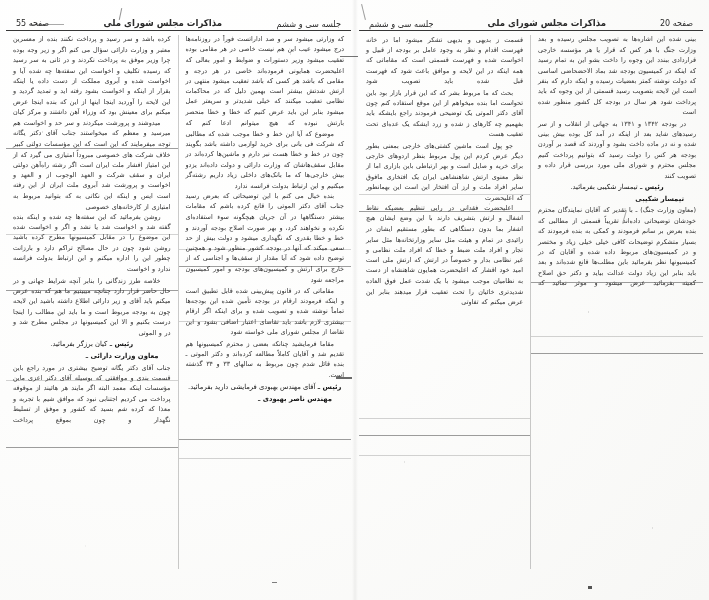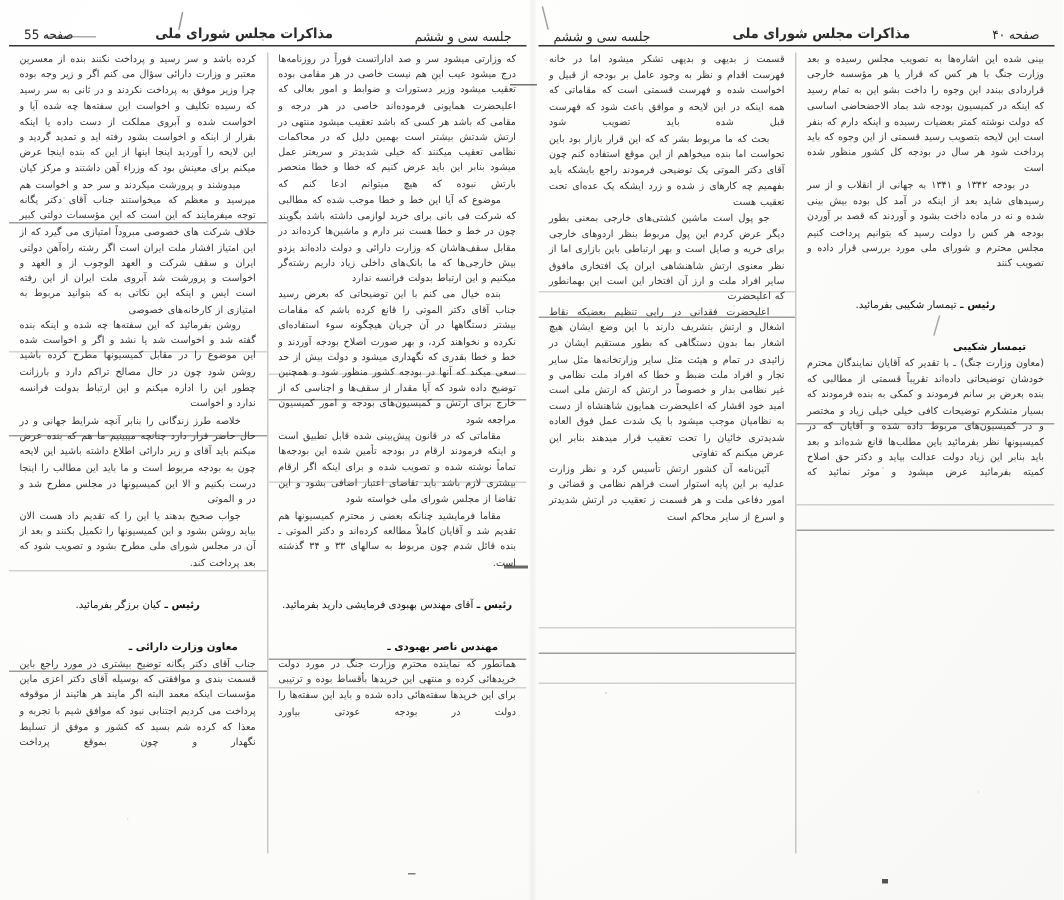--- a/index.html
+++ b/index.html
@@ -97,21 +97,21 @@
     line-height:10.2px;
     text-align:justify;
     text-align-last:justify;
     color:#232323;
     transform:scaleY(1.02);
     word-spacing:.6px;
     opacity:.93;
   }
   .para.indent{text-indent:10px;text-align-last:right;}
   .speaker{
-    margin:18px 0 1px 0;
+    margin:2px 0 1px 0;
     font-size:6.8px;
     line-height:10.4px;
     font-weight:bold;
     color:#141414;
     text-align:right;
     text-indent:12px;
   }
   .speaker .cont{font-weight:normal;}
   .center-line{text-align:center;text-align-last:center;text-indent:0;}
 
@@ -127,21 +127,21 @@
 <body>
 
 <div id="scan"></div>
 <div id="speckle"></div>
 
 <div class="spread">
 
   <div class="page right">
 
     <div class="runhead">
-      <span class="hd pageno">صفحه ۴۰</span>
+      <span class="hd pageno">صفحه 20</span>
       <span class="hd center">مذاکرات مجلس شورای ملی</span>
       <span class="hd">جلسه سی و ششم</span>
     </div>
     <hr class="rule">
 
     <div class="cols">
 
       <div class="col">
         <div class="artifact" style="top:247px"></div>
         <div class="artifact soft" style="top:301px"></div>
@@ -165,21 +165,20 @@
         <div class="artifact soft" style="top:159px"></div>
         <div class="artifact" style="top:176px"></div>
         <div class="artifact soft" style="top:383px"></div>
         <div class="artifact" style="top:400px"></div>
         <div class="artifact soft" style="top:420px"></div>
 
         <p class="para">قسمت ز بدیهی و بدیهی تشکر میشود اما در خانه فهرست اقدام و نظر به وجود عامل بر بودجه از قبیل و اخواست شده و فهرست قسمتی است که مقاماتی که همه اینکه در این لایحه و موافق باعث شود که فهرست قبل شده باید تصویب شود</p>
         <p class="para indent">بحث که ما مربوط بشر که که این قرار بازار بود باین تحواست اما بنده میخواهم از این موقع استفاده کنم چون آقای دکتر الموتی یک توضیحی فرمودند راجع بایشکه باید بفهمیم چه کارهای ز شده و زرد ایشکه یک عده‌ای تحت تعقیب هست</p>
         <p class="para indent">جو پول است ماشین کشتی‌های خارجی بمعنی بطور دیگر عرض کردم این پول مربوط بنظر اردوهای خارجی برای خریه و صایل است و بهر ارتباطی باین بازاری اما از نظر معنوی ارتش شاهنشاهی ایران یک افتخاری مافوق سایر افراد ملت و ارز آن افتخار این است این بهمانطور که اعلیحضرت</p>
         <p class="para indent">اعلیحضرت فقدانی در رایی تنظیم بعضیکه نقاط اشغال و ارتش بتشریف دارند با این وضع ایشان هیچ اشغار بما بدون دستگاهی که بطور مستقیم ایشان در زائیدی در تمام و هیئت مثل سایر وزارتخانه‌ها مثل سایر تجار و افراد ملت ضبط و خطا که افراد ملت نظامی و غیر نظامی بدار و خصوصاً در ارتش که ارتش ملی است امید خود اقشار که اعلیحضرت همایون شاهنشاه از دست به نظامیان موجب میشود با یک شدت عمل فوق العاده شدیدتری خائیان را تحت تعقیب قرار میدهند بنابر این عرض میکنم که تفاوتی</p>
-        <p class="para indent">آئین‌نامه آن کشور ارتش تأسیس کرد و نظر وزارت عدلیه بر این پایه استوار است فراهم نظامی و قضائی و امور دفاعی ملت و هر قسمت ز تعقیب در ارتش شدیدتر و اسرع از سایر محاکم است</p>
       </div>
 
     </div>
   </div>
 
   <div class="gutter"></div>
 
   <div class="page left">
 
     <div class="runhead">
@@ -205,35 +204,33 @@
         <p class="para indent">مقاما فرمایشید چنانکه بعضی ز محترم کمیسیونها هم تقدیم شد و آقایان کاملاً مطالعه کرده‌اند و دکتر الموتی ـ بنده قائل شدم چون مربوط به سالهای ۳۳ و ۳۴ گذشته است.</p>
 
         <p class="speaker center-line">
           <span>رئیس ـ</span>
           <span class="cont">آقای مهندس بهبودی فرمایشی دارید بفرمائید.</span>
         </p>
 
         <p class="speaker">
           <span>مهندس ناصر بهبودی ـ</span>
         </p>
-        <p class="para">همانطور که نماینده محترم وزارت جنگ در مورد دولت خریدهائی کرده و منتهی این خریدها بأقساط بوده و ترتیبی برای این خریدها سفته‌هائی داده شده و باید این سفته‌ها را دولت در بودجه عودتی بیاورد</p>
       </div>
 
       <div class="col">
         <div class="artifact" style="top:113px"></div>
         <div class="artifact soft" style="top:199px"></div>
         <div class="artifact" style="top:255px"></div>
         <div class="artifact soft" style="top:345px"></div>
         <div class="artifact" style="top:412px"></div>
 
         <p class="para">کرده باشد و سر رسید و پرداخت نکنند بنده از معسرین معتبر و وزارت دارائی سؤال می کنم اگر و زیر وجه بوده چرا وزیر موفق به پرداخت نکردند و در ثانی به سر رسید که رسیده تکلیف و اخواست این سفته‌ها چه شده آیا و اخواست شده و آبروی مملکت از دست داده یا اینکه بقرار از اینکه و اخواست بشود رفته اید و تمدید گردید و این لایحه را آوردید اینجا اینها از این که بنده اینجا عرض میکنم برای معینش بود که وزراء آهن داشتند و مرکز کیان</p>
         <p class="para indent">میدوشند و پرورشت میکردند و سر حد و اخواست هم میرسید و معظم که میخواستند جناب آقای دکتر یگانه توجه میفرمایند که این است که این مؤسسات دولتی کبیر خلاف شرکت های خصوصی مبروداً امتیازی می گیرد که از این امتیاز افشار ملت ایران است اگر رشته راه‌آهن دولتی ایران و سقف شرکت و العهد الوجوب از و العهد و اخواست و پرورشت شد آبروی ملت ایران از این رفته است ایس و اینکه این نکاتی به که بتوانید مربوط به امتیازی از کارخانه‌های خصوصی</p>
         <p class="para indent">روشن بفرمائید که این سفته‌ها چه شده و اینکه بنده گفته شد و اخواست شد یا نشد و اگر و اخواست شده این موضوع را در مقابل کمیسیونها مطرح کرده باشید روشن شود چون در حال مصالح تراکم دارد و بارزانت چطور این را اداره میکنم و این ارتباط بدولت فرانسه ندارد و اخواست</p>
         <p class="para indent">خلاصه طرز زندگانی را بنابر آنچه شرایط جهانی و در حال حاضر قرار دارد چنانچه میبینیم ما هم که بنده عرض میکنم باید آقای و زیر دارائی اطلاع داشته باشید این لایحه چون به بودجه مربوط است و ما باید این مطالب را اینجا درست بکنیم و الا این کمیسیونها در مجلس مطرح شد و در و الموتی</p>
-        <p class="para indent">جواب صحیح بدهند یا این را که تقدیم داد هست الان بیاید روشن بشود و این کمیسیونها را تکمیل بکنند و بعد از آن در مجلس شورای ملی مطرح بشود و تصویب شود که بعد پرداخت کند.</p>
 
         <p class="speaker center-line">
           <span>رئیس ـ</span>
           <span class="cont">کیان برزگر بفرمائید.</span>
         </p>
 
         <p class="speaker">
           <span>معاون وزارت دارائی ـ</span>
         </p>
         <p class="para">جناب آقای دکتر یگانه توضیح بیشتری در مورد راجع باین قسمت بندی و موافقتی که بوسیله آقای دکتر اعزی ماین مؤسسات اینکه معمد البته اگر مایند هر هائیند از موقوفه پرداخت می کردیم اجتنابی نبود که موافق شیم با تجربه و معذا که کرده شم بسید که کشور و موفق از تسلیط نگهدار و چون بموقع پرداخت</p>

